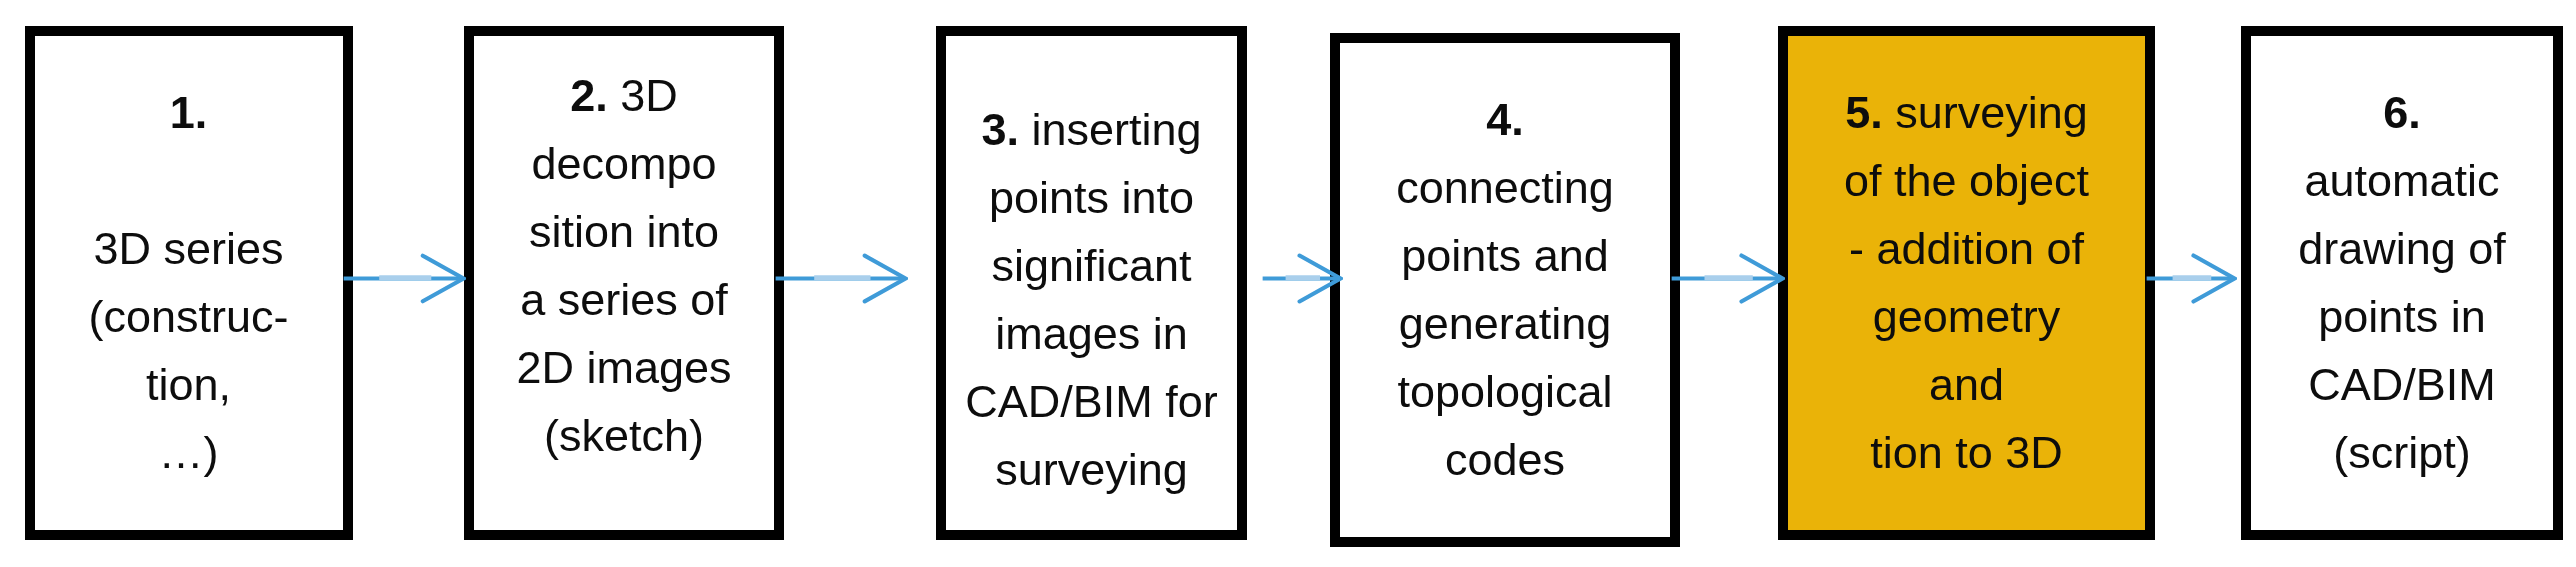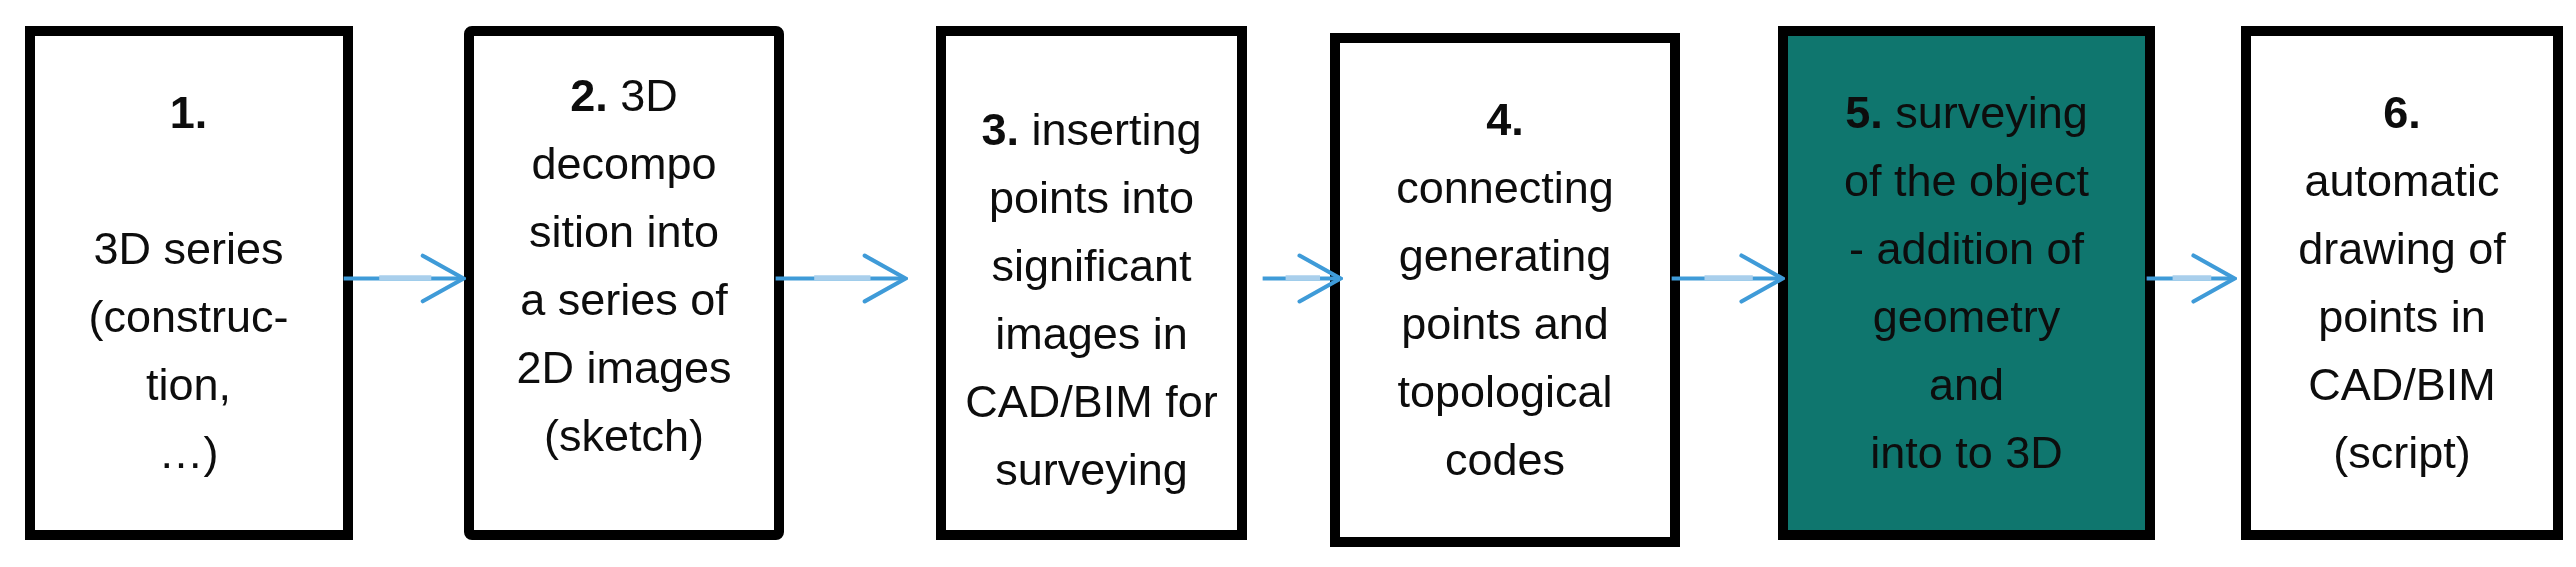--- a/index.html
+++ b/index.html
@@ -62,51 +62,51 @@
 
 <div id="canvas">
   <div class="step-box b1" style="border-color: rgb(0, 0, 0); background: rgb(255, 255, 255); color: rgb(13, 13, 13);">
       <div class="line"><span class="num">1.</span></div>
       <div class="line">&nbsp;</div>
       <div class="line">3D series</div>
       <div class="line">(construc-</div>
       <div class="line">tion,</div>
       <div class="line">…)</div>
     </div>
-  <div class="step-box b2" style="border-color: rgb(0, 0, 0); background: rgb(255, 255, 255); color: rgb(13, 13, 13); border-radius: 8px;">
+  <div class="step-box b2" style="border-color: rgb(0, 0, 0); background: rgb(255, 255, 255); color: rgb(13, 13, 13);">
       <div class="line"><span class="num">2.</span> 3D</div>
       <div class="line">decompo</div>
       <div class="line">sition into</div>
       <div class="line">a series of</div>
       <div class="line">2D images</div>
       <div class="line">(sketch)</div>
     </div>
   <div class="step-box b3" style="border-color: rgb(0, 0, 0); background: rgb(255, 255, 255); color: rgb(13, 13, 13);">
       <div class="line"><span class="num">3.</span> inserting</div>
       <div class="line">points into</div>
       <div class="line">significant</div>
       <div class="line">images in</div>
       <div class="line">CAD/BIM for</div>
       <div class="line">surveying</div>
     </div>
   <div class="step-box b4" style="border-color: rgb(0, 0, 0); background: rgb(255, 255, 255); color: rgb(13, 13, 13);">
       <div class="line"><span class="num">4.</span></div>
       <div class="line">connecting</div>
+      <div class="line">points and</div>
       <div class="line">generating</div>
-      <div class="line">points and</div>
       <div class="line">topological</div>
       <div class="line">codes</div>
     </div>
-  <div class="step-box b5" style="border-color: rgb(0, 0, 0); background: #0f766e; color: rgb(13, 13, 13);">
+  <div class="step-box b5" style="border-color: rgb(0, 0, 0); background: #eab308; color: rgb(13, 13, 13);">
       <div class="line"><span class="num">5.</span> surveying</div>
       <div class="line">of the object</div>
       <div class="line">- addition of</div>
       <div class="line">geometry</div>
       <div class="line">and</div>
-      <div class="line">into to 3D</div>
+      <div class="line">tion to 3D</div>
     </div>
   <div class="step-box b6" style="border-color: rgb(0, 0, 0); background: rgb(255, 255, 255); color: rgb(13, 13, 13);">
       <div class="line"><span class="num">6.</span></div>
       <div class="line">automatic</div>
       <div class="line">drawing of</div>
       <div class="line">points in</div>
       <div class="line">CAD/BIM</div>
       <div class="line">(script)</div>
     </div>
 

